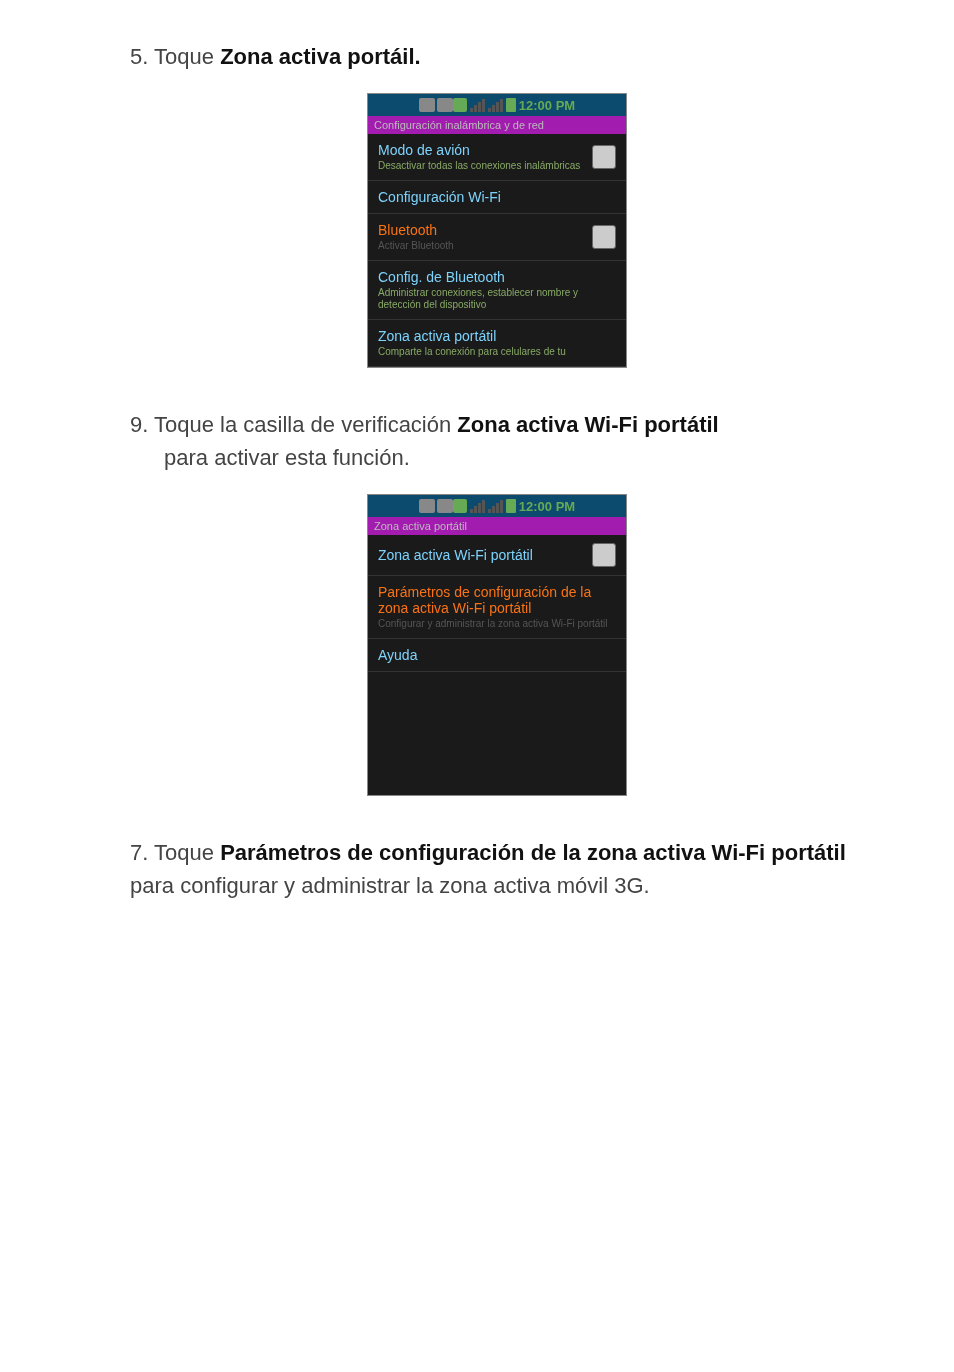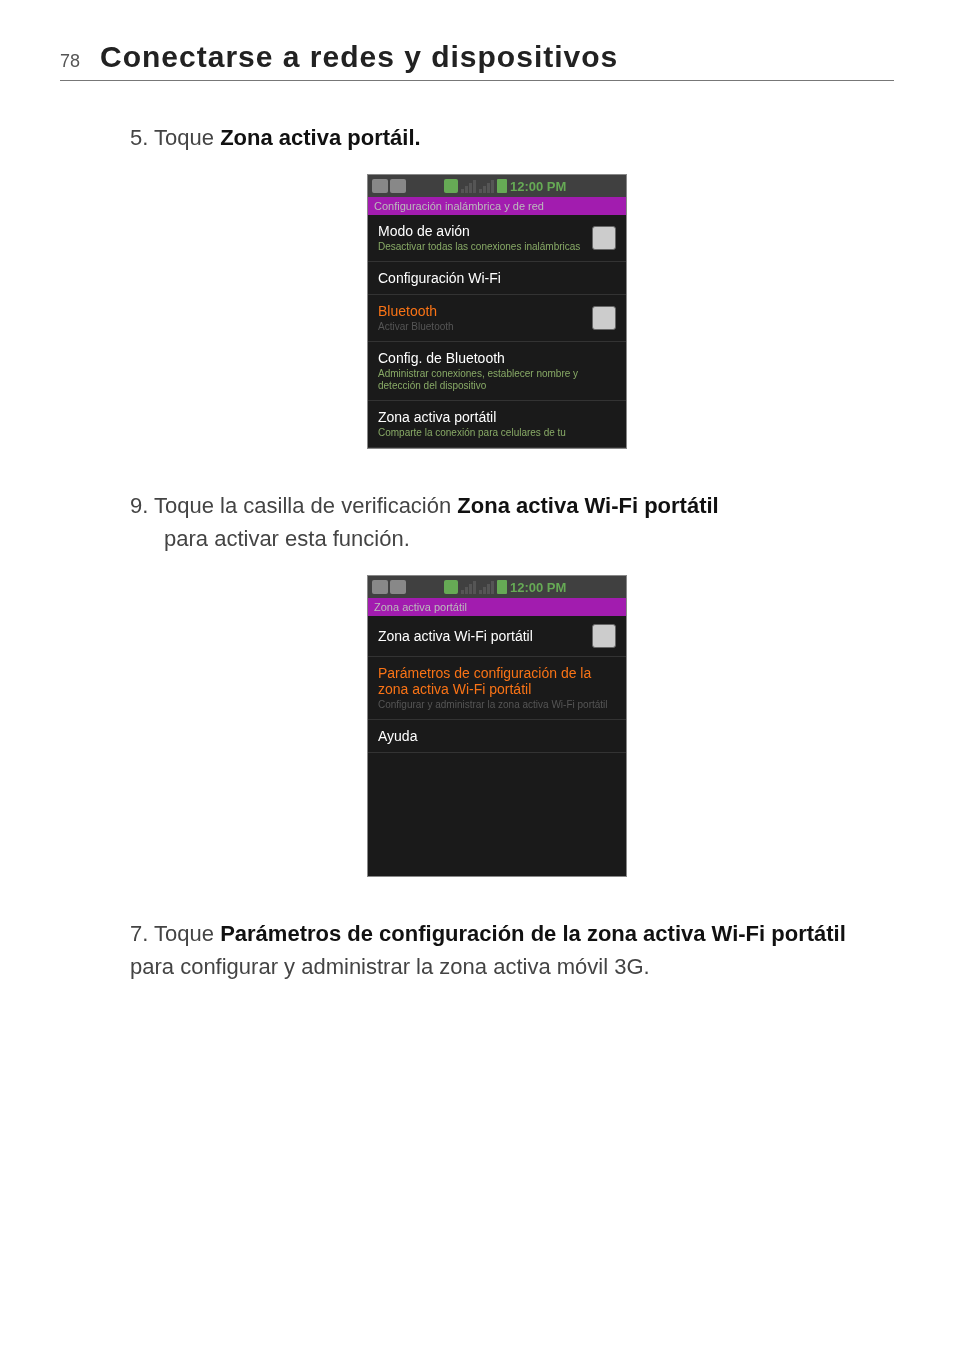--- a/index.html
+++ b/index.html
@@ -7,49 +7,45 @@
     .page { padding:40px 60px; }
     .header-row { display:flex; align-items:baseline; border-bottom:1.5px solid #777; padding-bottom:6px; margin-bottom:40px; }
     .page-num { font-size:18px; color:#555; margin-right:20px; }
     .page-title { font-size:30px; font-weight:600; letter-spacing:1px; color:#222; }
     .body-block { margin-left:70px; margin-right:30px; }
     .step { font-size:22px; color:#444; line-height:1.5; margin-bottom:20px; font-weight:300; }
     .step .bold { font-weight:600; color:#111; }
     .indent { margin-left:34px; }
     .shot-wrap { display:flex; justify-content:center; margin:10px 0 40px 0; }
     .shot { width:260px; border:1px solid #888; background:#1a1a1a; font-family:sans-serif; }
-    .statusbar { height:22px; background:#404040; display:flex; align-items:center; justify-content:flex-start; padding:0 4px; font-size:12px; font-weight:bold; color:#6a5;gap:38px; }
+    .statusbar { height:22px; background:#0c4a6e; display:flex; align-items:center; justify-content:center; padding:0 4px; font-size:12px; font-weight:bold; color:#6a5; }
     .status-left { display:flex; gap:2px; align-items:center; }
     .status-right { display:flex; gap:3px; align-items:center; }
     .chip { width:16px; height:14px; background:#888; border-radius:2px; }
     .chip-green { width:14px; height:14px; background:#6a5; border-radius:2px; }
     .sig { display:flex; align-items:flex-end; gap:1px; }
     .sig span { width:3px; background:#555; }
     .sig span:nth-child(1){height:4px}.sig span:nth-child(2){height:7px}.sig span:nth-child(3){height:10px}.sig span:nth-child(4){height:13px}
     .batt { width:10px; height:14px; background:#6a5; border-radius:1px; }
     .clock { font-size:13px; color:#6a5; font-weight:bold; }
     .titlebar { background:#a21caf; color:#bbb; font-size:11px; padding:3px 6px; }
     .row { border-bottom:1px solid #333; padding:8px 10px; display:flex; justify-content:space-between; align-items:center; }
     .row-text { flex:1; }
-    .row-title-on { color:#ffffff; font-size:14px; }
+    .row-title-on { color:#7dd3fc; font-size:14px; }
     .row-title-off { color:#f97316; font-size:14px; }
     .row-sub-on { color:#8a6; font-size:10px; line-height:1.2; margin-top:2px; }
     .row-sub-off { color:#555; font-size:10px; line-height:1.2; margin-top:2px; }
     .chk { width:24px; height:24px; background:#ccc; border:1px solid #666; border-radius:3px; flex-shrink:0; }
     .shot2-body { min-height:260px; }
   </style>
 </head>
 <body>
 
 <div class="page">
 
-  <div class="header-row">
-    <span class="page-num">78</span>
-    <span class="page-title">Conectarse a redes y dispositivos</span>
-  </div>
 
   <div class="body-block">
 
     <p class="step">
       <span>5. Toque </span><span class="bold">Zona activa portáil.</span>
     </p>
 
     <div class="shot-wrap">
       <div class="shot">
         <div class="statusbar">

